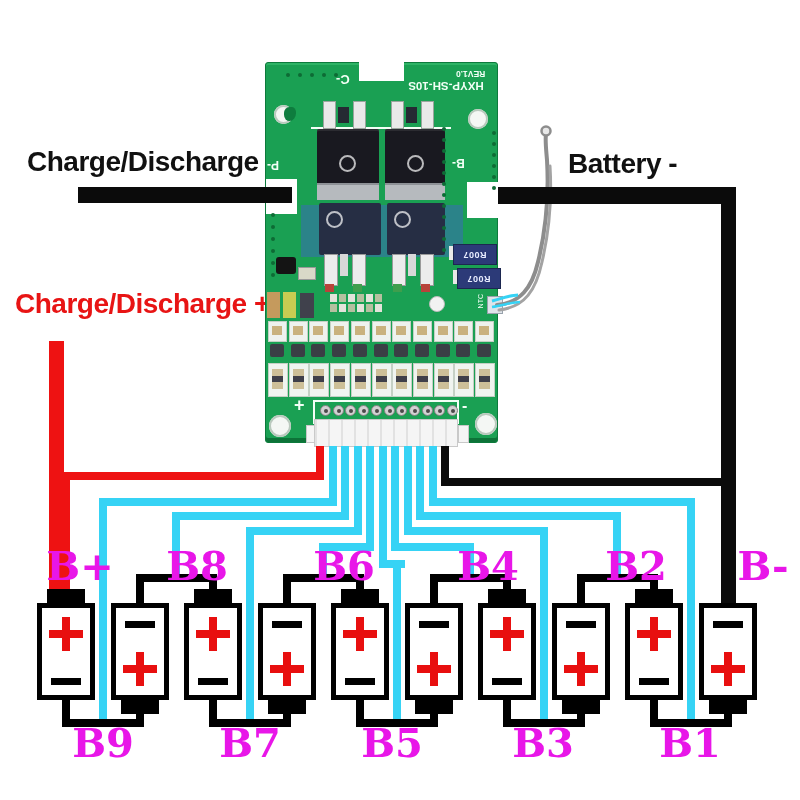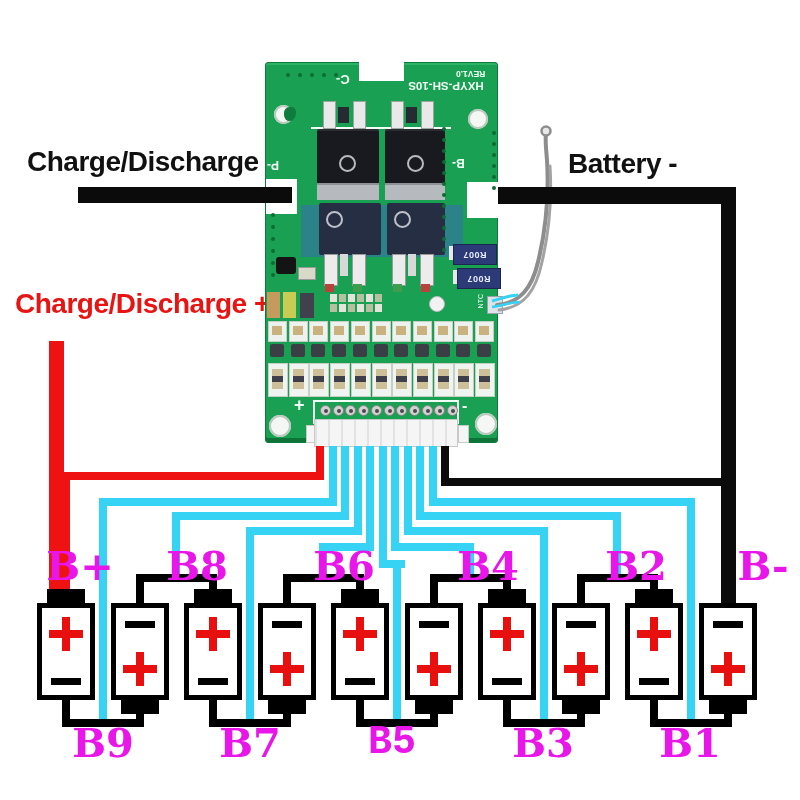--- a/index.html
+++ b/index.html
@@ -389,17 +389,17 @@
         <div class="minus" style="position: absolute;"></div>
       </div>
       <div class="blabel" style="position: absolute; left: 80px; top: 546px; color: rgb(232, 22, 232);">B+</div>
       <div class="blabel" style="position: absolute; left: 197px; top: 546px; color: rgb(232, 22, 232);">B8</div>
       <div class="blabel" style="position: absolute; left: 344px; top: 546px; color: rgb(232, 22, 232);">B6</div>
       <div class="blabel" style="position: absolute; left: 488px; top: 546px; color: rgb(232, 22, 232);">B4</div>
       <div class="blabel" style="position: absolute; left: 636px; top: 546px; color: rgb(232, 22, 232);">B2</div>
       <div class="blabel" style="position: absolute; left: 763px; top: 546px; color: rgb(232, 22, 232);">B-</div>
       <div class="blabel" style="position: absolute; left: 103px; top: 723px; color: rgb(232, 22, 232);">B9</div>
       <div class="blabel" style="position: absolute; left: 250px; top: 723px; color: rgb(232, 22, 232);">B7</div>
-      <div class="blabel" style="position: absolute; left: 392px; top: 723px; color: rgb(232, 22, 232); font-family: Liberation Mono, monospace;">B5</div>
+      <div class="blabel" style="position: absolute; left: 392px; top: 723px; color: rgb(232, 22, 232);">B5</div>
       <div class="blabel" style="position: absolute; left: 543px; top: 723px; color: rgb(232, 22, 232);">B3</div>
       <div class="blabel" style="position: absolute; left: 690px; top: 723px; color: rgb(232, 22, 232);">B1</div>
     </div>
 </div>
 
 </body></html>

